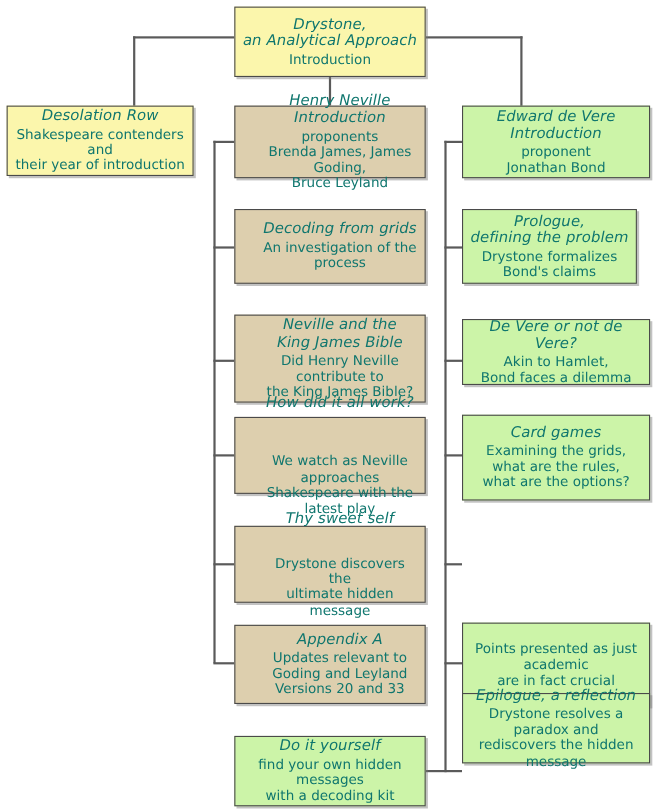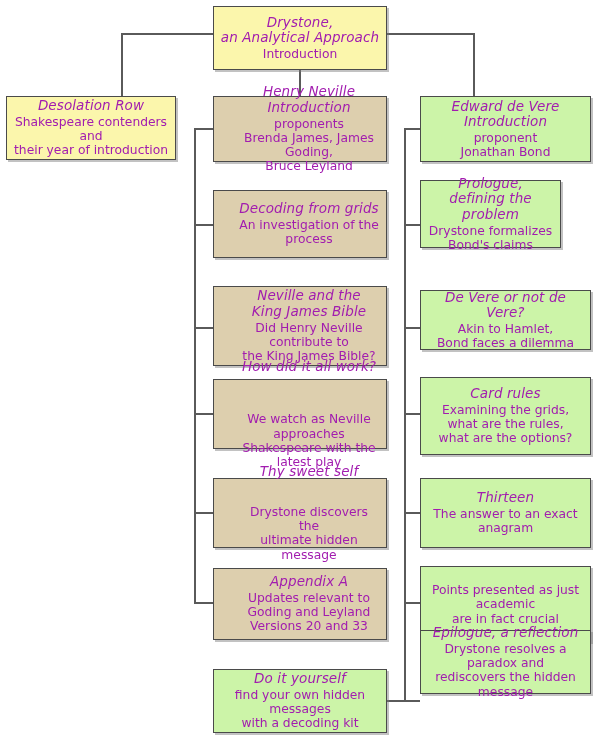--- a/index.html
+++ b/index.html
@@ -18,21 +18,21 @@
   .node{
     position:absolute;
     box-sizing:border-box;
     border:1px solid #4a4a4a;
     box-shadow:2px 2px 0 rgba(120,120,120,.45);
     display:flex;
     flex-direction:column;
     align-items:center;
     justify-content:center;
     text-align:center;
-    color:#a21caf;
+    color:#0f766e;
     padding:4px 6px;
     line-height:1.16;
   }
   .node .title{
     font-style:italic;
     font-size:13.5px;
     font-weight:400;
     letter-spacing:.1px;
     white-space:pre-line;
   }
@@ -101,21 +101,21 @@
     <div class="title">Edward de Vere Introduction</div>
     <div class="sub">proponent
 Jonathan Bond</div>
   </div>
 
   <div class="node tan" style="left:213px;top:190px;width:174px;height:68px;">
     <div class="title">Decoding from grids</div>
     <div class="sub">An investigation of the process</div>
   </div>
 
-  <div class="node green" style="left:420px;top:180px;width:141px;height:68px;">
+  <div class="node green" style="left:420px;top:190px;width:159px;height:68px;">
     <div class="title">Prologue,
 defining the problem</div>
     <div class="sub">Drystone formalizes Bond's claims</div>
   </div>
 
   <div class="node tan" style="left:213px;top:286px;width:174px;height:80px;">
     <div class="title">Neville and the
 King James Bible</div>
     <div class="sub">Did Henry Neville contribute to
 the King James Bible?</div>
@@ -127,36 +127,32 @@
 Bond faces a dilemma</div>
   </div>
 
   <div class="node tan" style="left:213px;top:379px;width:174px;height:70px;gap:37px;">
     <div class="title">How did it all work?</div>
     <div class="sub">We watch as Neville approaches
 Shakespeare with the latest play</div>
   </div>
 
   <div class="node green" style="left:420px;top:377px;width:171px;height:78px;">
-    <div class="title">Card rules</div>
+    <div class="title">Card games</div>
     <div class="sub">Examining the grids,
 what are the rules,
 what are the options?</div>
   </div>
 
   <div class="node tan" style="left:213px;top:478px;width:174px;height:70px;gap:24px;">
     <div class="title">Thy sweet self</div>
     <div class="sub">Drystone discovers the
 ultimate hidden message</div>
   </div>
 
-  <div class="node green" style="left:420px;top:478px;width:171px;height:70px;">
-    <div class="title">Thirteen</div>
-    <div class="sub">The answer to an exact anagram</div>
-  </div>
 
   <div class="node tan" style="left:213px;top:568px;width:174px;height:72px;">
     <div class="title">Appendix A</div>
     <div class="sub">Updates relevant to
 Goding and Leyland
 Versions 20 and 33</div>
   </div>
 
   <div class="node green" style="left:420px;top:566px;width:171px;height:76px;">
     <div class="sub">Points presented as just academic

